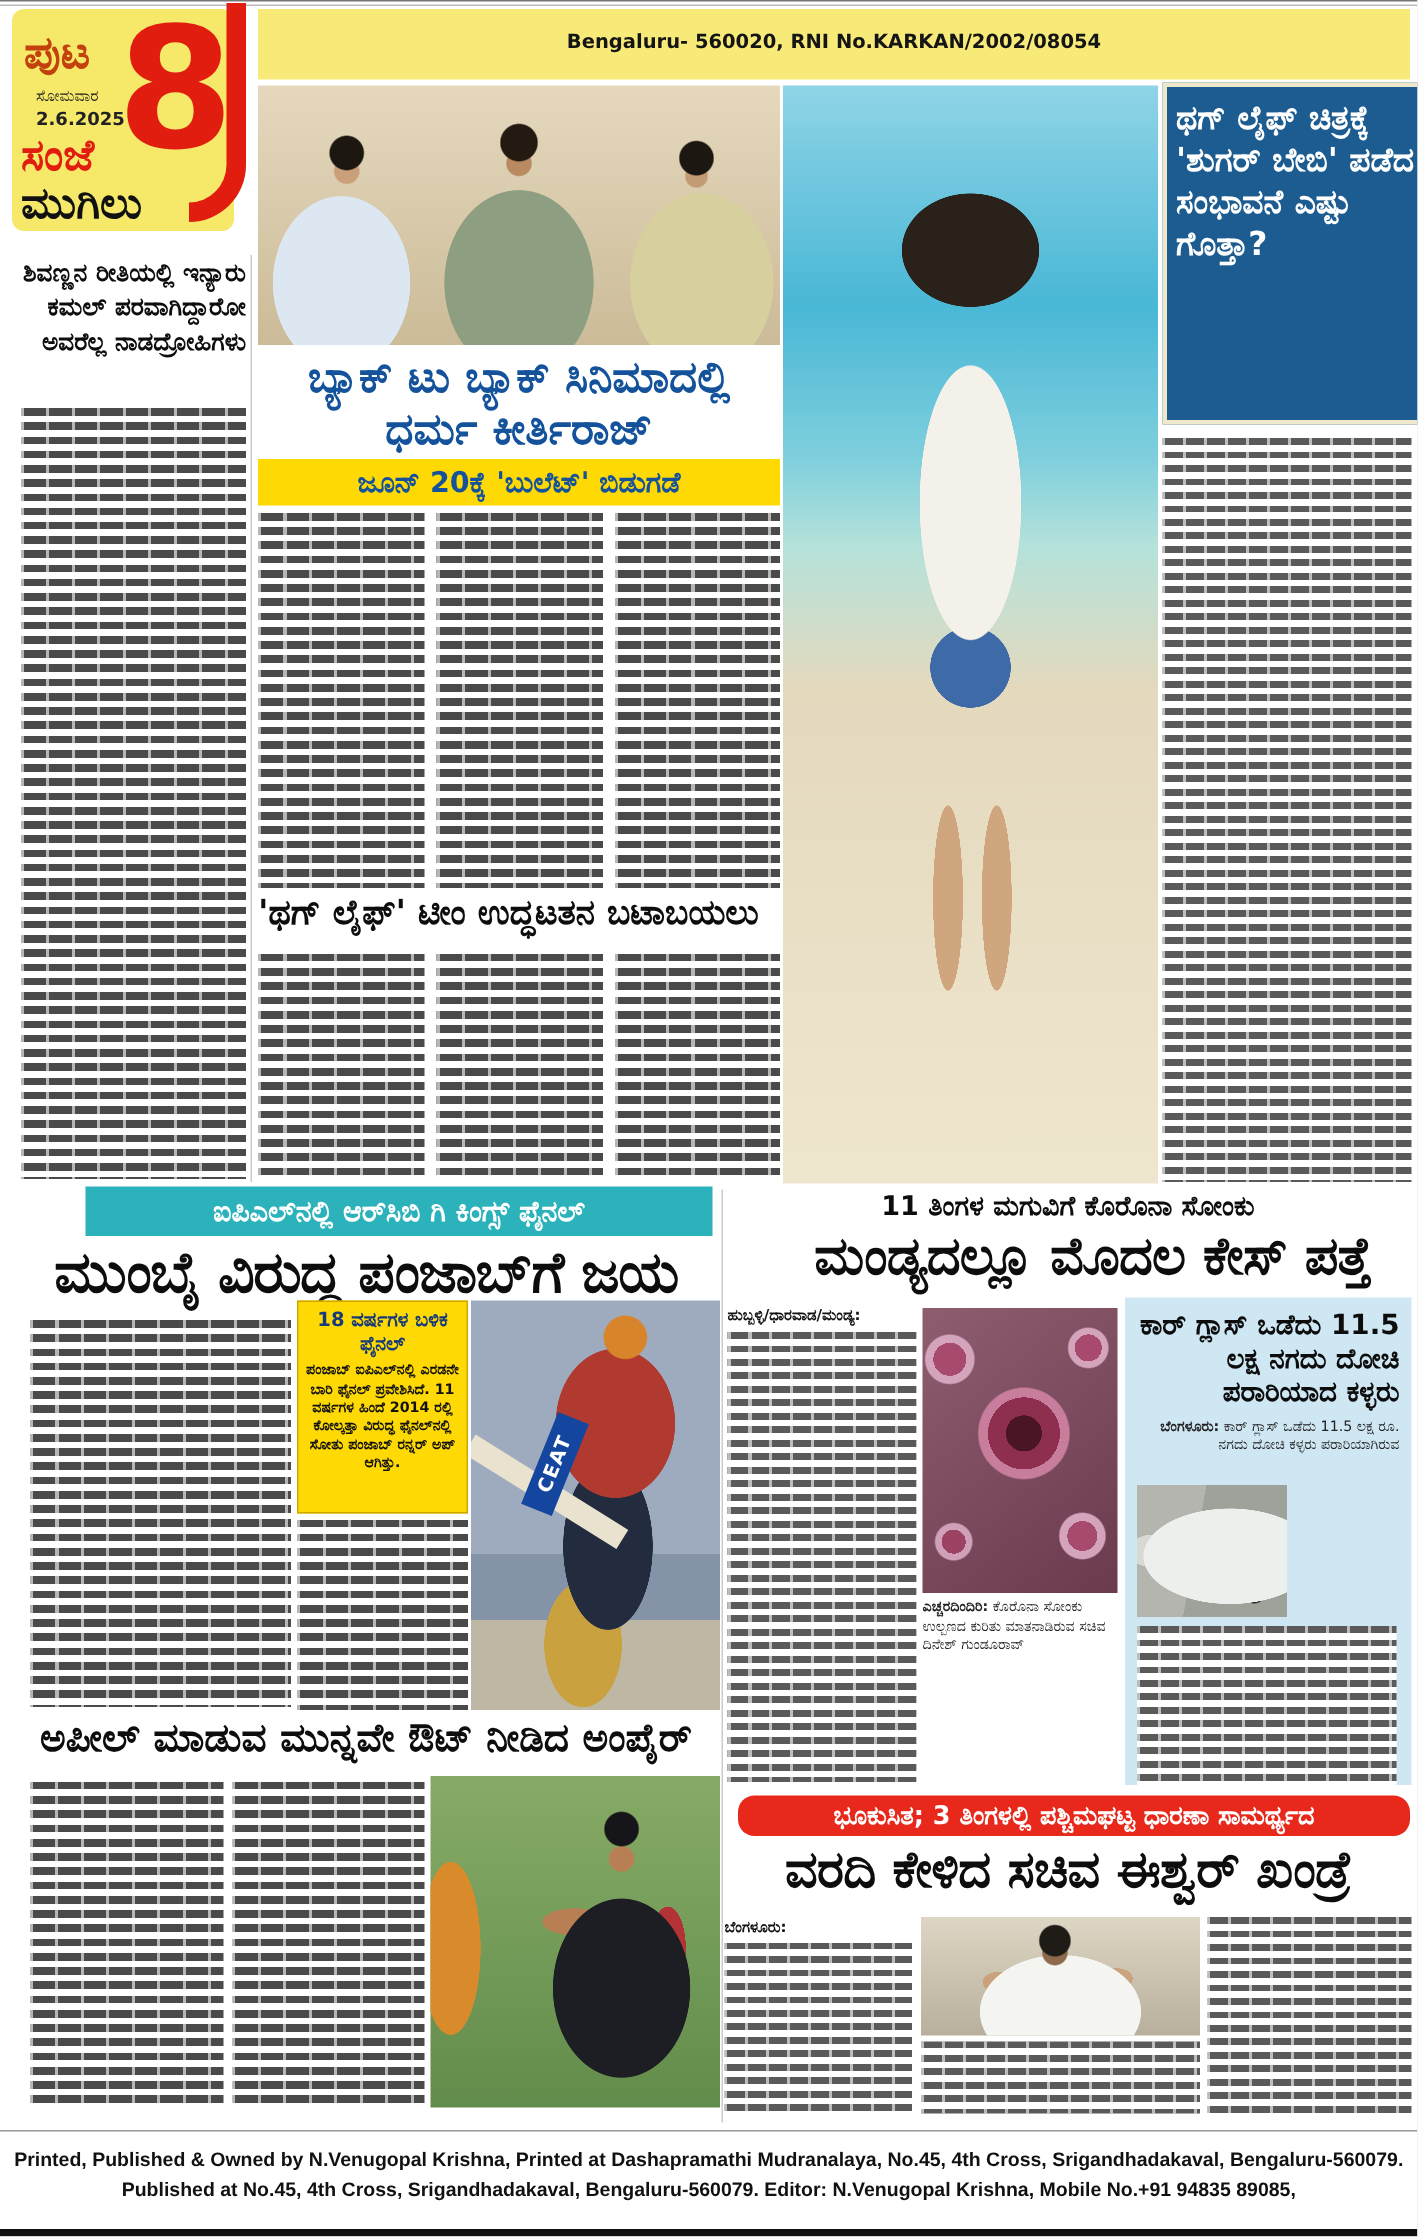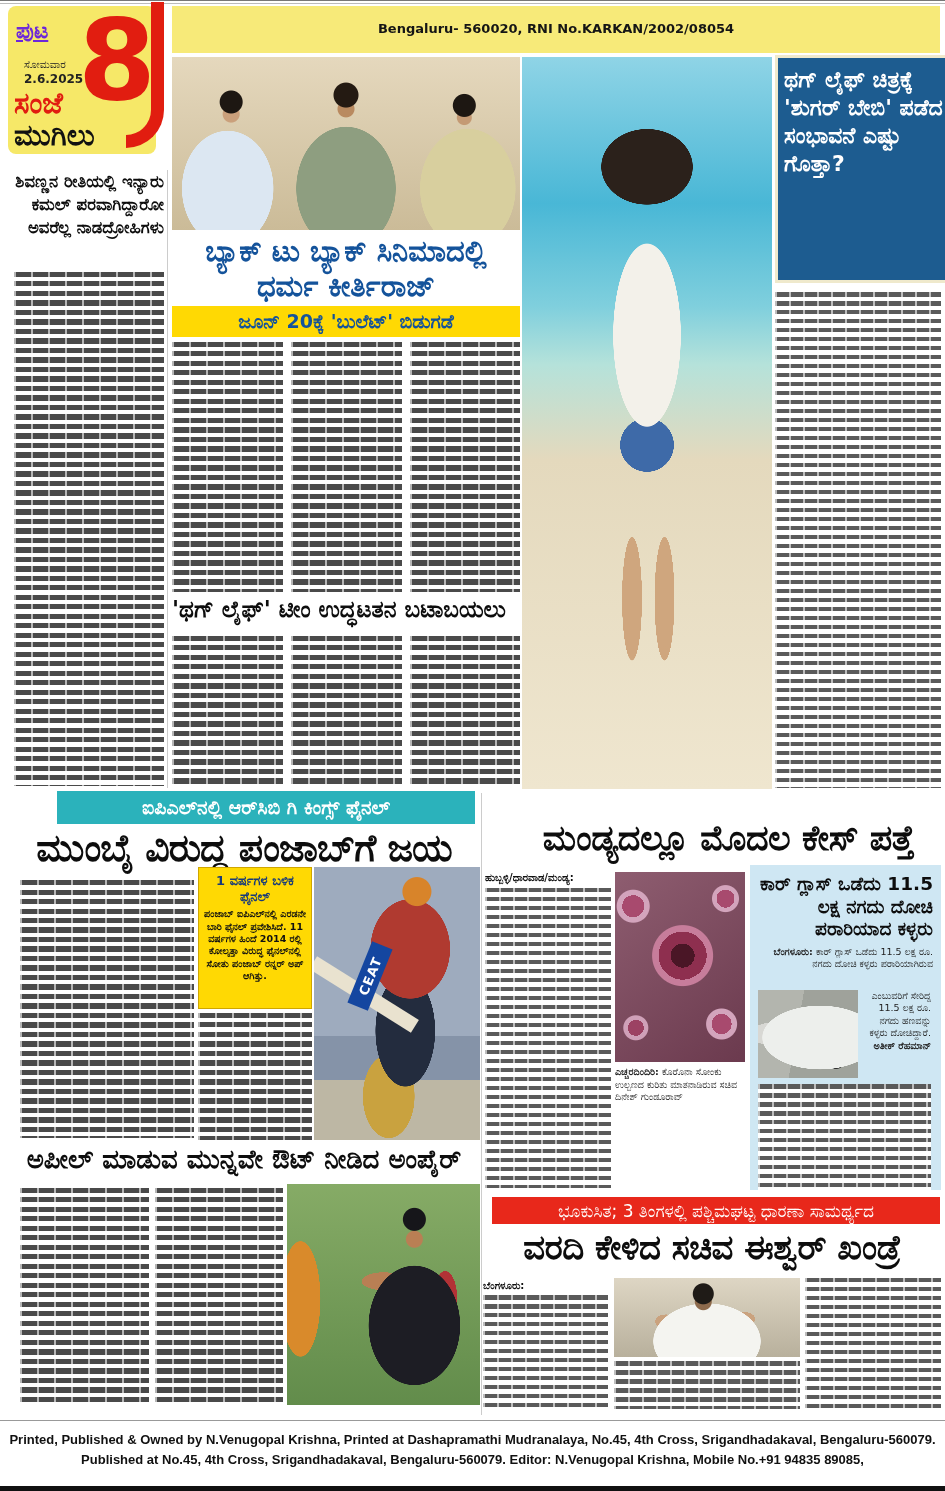--- a/index.html
+++ b/index.html
@@ -12,21 +12,21 @@
   
   .gk{background-image:
       repeating-linear-gradient(90deg, rgba(255,255,255,.6) 0 2px, rgba(255,255,255,0) 2px 17px),
       repeating-linear-gradient(180deg,#4a4a4a 0 5px,#ffffff 5px 9.5px);}
   .gk2{background-image:
       repeating-linear-gradient(90deg, rgba(255,255,255,.6) 0 2px, rgba(255,255,255,0) 2px 14px),
       repeating-linear-gradient(180deg,#5a5a5a 0 4.5px,#ffffff 4.5px 9px);}
   .rule{background:#999;}
   
   .mastbox{background:#f6e868;border-radius:8px;}
-  .puta{font-size:22px;color:#6d28d9;font-weight:bold;text-decoration:underline;}
+  .puta{font-size:30px;color:#c2410c;font-weight:bold;}
   .mday{font-size:10.5px;color:#222;}
   .mdate{font-size:12px;font-weight:bold;color:#222;}
   .meight{font-size:112px;line-height:1;color:#e11d10;font-weight:bold;}
   .msanje{font-size:29px;color:#e11d10;font-weight:bold;}
   .mmugilu{font-size:29px;color:#111;font-weight:bold;}
   .bracket{border-right:13px solid #e11d10;border-bottom:13px solid #e11d10;
            border-bottom-right-radius:46px;}
   .postal{background:#f7ea79;display:flex;flex-direction:column;justify-content:center;
           font-size:13px;font-weight:bold;line-height:1.55;text-align:center;color:#151515;}
   
@@ -35,22 +35,22 @@
          display:flex;align-items:center;justify-content:center;}
   .subhead{font-size:23px;font-weight:bold;color:#0d0d0d;}
   .bluebox{background:#1d5c90;border:3px solid #efe9cc;color:#fff;font-weight:bold;
            font-size:22px;line-height:1.28;padding:8px 6px;}
   .teal{background:#2bb2bb;color:#fff;font-weight:bold;font-size:19px;
         display:flex;align-items:center;justify-content:center;}
   .bighl{font-size:38px;font-weight:bold;color:#0d0d0d;letter-spacing:-1px;}
   .midhl{font-size:35px;font-weight:bold;color:#0d0d0d;letter-spacing:-0.5px;}
   .umphl{font-size:26px;font-weight:bold;color:#0d0d0d;}
   .kick{font-size:18px;font-weight:bold;color:#0d0d0d;}
-  .redkick{background:#e8281b;color:#fff;font-weight:normal;font-size:17px;
-           display:flex;align-items:center;justify-content:center;}
+  .redkick{background:#e8281b;color:#fff;font-weight:bold;font-size:17px;
+           display:flex;align-items:center;justify-content:center;border-radius:11px;}
   .quote{font-size:16.5px;font-weight:bold;line-height:1.4;text-align:right;color:#0d0d0d;}
   .dateline{font-size:10px;font-weight:bold;color:#111;}
   .smalltx{font-size:9.5px;line-height:1.32;color:#222;}
   
   .finalbox{background:#ffd903;border:1px solid #cfa600;padding:5px 4px;}
   .finalbox h4{margin:0 0 4px 0;font-size:13px;line-height:1.2;color:#173a7a;text-align:center;}
   .finalbox p{margin:0;font-size:9.5px;font-weight:bold;line-height:1.3;text-align:center;color:#111;}
   .theftbox{background:#cfe7f3;padding:8px;text-align:right;}
   .theftbox h3{margin:0 0 5px 0;font-size:18.5px;line-height:1.22;color:#0d0d0d;}
   
@@ -156,56 +156,53 @@
 
   <div class="abs ph ph-beach" style="left:522px;top:57px;width:250px;height:732px;"></div>
 
   <div class="abs bluebox" style="left:775px;top:55px;width:186px;height:228px;overflow:hidden;">ಥಗ್ ಲೈಫ್ ಚಿತ್ರಕ್ಕೆ 'ಶುಗರ್ ಬೇಬಿ' ಪಡೆದ ಸಂಭಾವನೆ ಎಷ್ಟು ಗೊತ್ತಾ?</div>
   <div class="abs gk2" style="left:775px;top:292px;width:166px;height:496px;"></div>
 
   <div class="abs bighl ctr nw" style="left:8px;top:826px;width:472px;height:48px;">ಮುಂಬೈ ವಿರುದ್ಧ ಪಂಜಾಬ್‌ಗೆ ಜಯ</div>
   <div class="abs teal nw" style="left:57px;top:791px;width:418px;height:33px;">ಐಪಿಎಲ್‌ನಲ್ಲಿ ಆರ್‌ಸಿಬಿ ಗಿ ಕಿಂಗ್ಸ್ ಫೈನಲ್</div>
   <div class="abs gk" style="left:20px;top:880px;width:174px;height:258px;"></div>
   <div class="abs finalbox" style="left:198px;top:867px;width:114px;height:142px;overflow:hidden;">
-    <h4>1 ವರ್ಷಗಳ ಬಳಿಕ ಫೈನಲ್</h4>
+    <h4>18 ವರ್ಷಗಳ ಬಳಿಕ ಫೈನಲ್</h4>
     <p>ಪಂಜಾಬ್ ಐಪಿಎಲ್‌ನಲ್ಲಿ ಎರಡನೇ ಬಾರಿ ಫೈನಲ್ ಪ್ರವೇಶಿಸಿದೆ. 11 ವರ್ಷಗಳ ಹಿಂದೆ 2014 ರಲ್ಲಿ ಕೋಲ್ಕತ್ತಾ ವಿರುದ್ಧ ಫೈನಲ್‌ನಲ್ಲಿ ಸೋತು ಪಂಜಾಬ್ ರನ್ನರ್ ಅಪ್ ಆಗಿತ್ತು.</p>
   </div>
   <div class="abs gk" style="left:198px;top:1013px;width:114px;height:127px;"></div>
   <div class="abs ph ph-bat" style="left:314px;top:867px;width:166px;height:273px;">
     <div class="batblade"></div>
     <div class="ceat">CEAT</div>
   </div>
   <div class="abs umphl ctr nw" style="left:8px;top:1144px;width:472px;height:36px;">ಅಪೀಲ್ ಮಾಡುವ ಮುನ್ನವೇ ಔಟ್ ನೀಡಿದ ಅಂಪೈರ್</div>
   <div class="abs gk" style="left:20px;top:1188px;width:129px;height:217px;"></div>
   <div class="abs gk" style="left:155px;top:1188px;width:128px;height:217px;"></div>
   <div class="abs ph ph-ump" style="left:287px;top:1184px;width:193px;height:221px;"></div>
 
   <div class="abs" style="left:481px;top:793px;width:1px;height:622px;background:#ccc;"></div>
 
+  <div class="abs kick ctr nw" style="left:483px;top:794px;width:458px;height:24px;">11 ತಿಂಗಳ ಮಗುವಿಗೆ ಕೊರೊನಾ ಸೋಂಕು</div>
   <div class="abs midhl ctr nw" style="left:483px;top:818px;width:458px;height:48px;padding-left:33px;">ಮಂಡ್ಯದಲ್ಲೂ ಮೊದಲ ಕೇಸ್ ಪತ್ತೆ</div>
   <div class="abs dateline nw" style="left:485px;top:872px;width:126px;height:14px;">ಹುಬ್ಬಳ್ಳಿ/ಧಾರವಾಡ/ಮಂಡ್ಯ:</div>
   <div class="abs gk2" style="left:485px;top:888px;width:126px;height:300px;"></div>
   <div class="abs ph ph-virus" style="left:615px;top:872px;width:130px;height:190px;"></div>
   <div class="abs smalltx" style="left:615px;top:1066px;width:130px;height:122px;overflow:hidden;">
     <span class="b">ಎಚ್ಚರದಿಂದಿರಿ:</span>
     <span>ಕೊರೊನಾ ಸೋಂಕು ಉಲ್ಬಣದ ಕುರಿತು ಮಾತನಾಡಿರುವ ಸಚಿವ ದಿನೇಶ್ ಗುಂಡೂರಾವ್</span>
   </div>
 
   <div class="abs theftbox" style="left:750px;top:865px;width:191px;height:325px;overflow:hidden;">
     <h3>ಕಾರ್ ಗ್ಲಾಸ್ ಒಡೆದು 11.5 ಲಕ್ಷ ನಗದು ದೋಚಿ ಪರಾರಿಯಾದ ಕಳ್ಳರು</h3>
     <div class="smalltx" style="height:40px;overflow:hidden;">
       <span class="b">ಬೆಂಗಳೂರು:</span>
       <span>ಕಾರ್ ಗ್ಲಾಸ್ ಒಡೆದು 11.5 ಲಕ್ಷ ರೂ. ನಗದು ದೋಚಿ ಕಳ್ಳರು ಪರಾರಿಯಾಗಿರುವ</span>
     </div>
     <div style="display:flex;gap:5px;margin-top:4px;">
       <div class="ph ph-cctv" style="width:100px;height:88px;flex:none;"></div>
-      <div class="smalltx" style="width:68px;overflow:hidden;">
-        <span>ಎಂಬುವರಿಗೆ ಸೇರಿದ್ದ 11.5 ಲಕ್ಷ ರೂ. ನಗದು ಹಣವನ್ನು ಕಳ್ಳರು ದೋಚಿದ್ದಾರೆ.</span>
-        <span class="b">ಅತೀಕ್ ರೆಹಮಾನ್</span>
-      </div>
     </div>
     <div class="gk2" style="width:173px;height:118px;margin-top:6px;"></div>
   </div>
 
   <div class="abs redkick nw" style="left:492px;top:1197px;width:448px;height:27px;">ಭೂಕುಸಿತ; 3 ತಿಂಗಳಲ್ಲಿ ಪಶ್ಚಿಮಘಟ್ಟ ಧಾರಣಾ ಸಾಮರ್ಥ್ಯದ</div>
   <div class="abs midhl ctr nw" style="left:483px;top:1227px;width:458px;height:46px;font-size:34px;">ವರದಿ ಕೇಳಿದ ಸಚಿವ ಈಶ್ವರ್ ಖಂಡ್ರೆ</div>
   <div class="abs dateline nw" style="left:483px;top:1280px;width:70px;height:13px;">ಬೆಂಗಳೂರು:</div>
   <div class="abs gk2" style="left:483px;top:1295px;width:125px;height:114px;"></div>
   <div class="abs ph ph-min" style="left:614px;top:1278px;width:186px;height:79px;"></div>
   <div class="abs gk2" style="left:614px;top:1361px;width:186px;height:48px;"></div>

